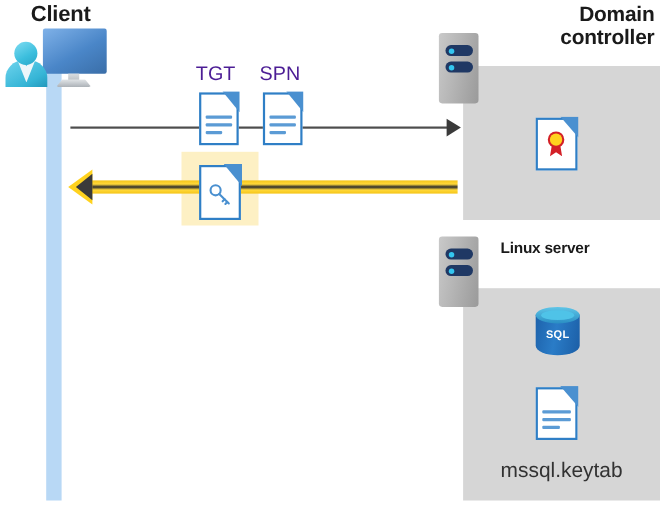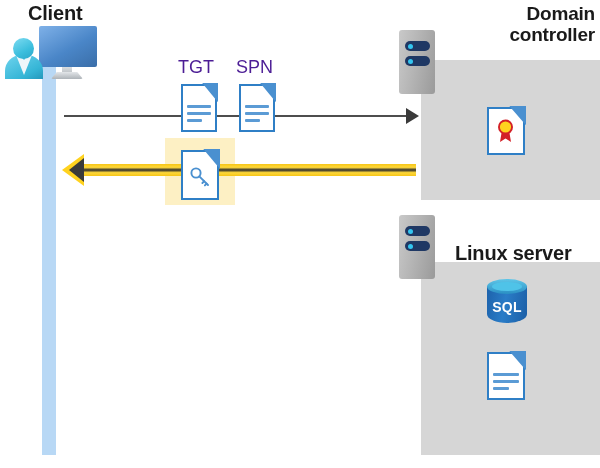--- a/index.html
+++ b/index.html
@@ -13,21 +13,21 @@
   
   .node{position:absolute;}
 
   
   .heading{
     font-weight:bold;color:#1a1a1a;letter-spacing:-0.2px;
     line-height:1.12;
   }
   #client-title{left:28px;top:2px;font-size:20px;}
   #dc-title{left:455px;top:3px;font-size:19px;width:140px;text-align:right;}
-  #linux-title{left:455px;top:242px;font-size:20px;width:145px;}
+  #linux-title{left:455px;top:218px;font-size:14px;width:145px;}
 
   
   #client-lifeline{
     left:42px;top:64px;width:14px;height:391px;
     background:#b8d8f5;
   }
 
   
   .gray-box{background:#d6d6d6;}
   #dc-box{left:421px;top:60px;width:179px;height:140px;}
@@ -124,21 +124,21 @@
   .db-top{
     position:absolute;left:2px;top:2px;width:40px;height:15px;border-radius:50%;
     background:linear-gradient(180deg,#5fc6e8,#2a8fc4);
   }
   .db-top-inner{
     position:absolute;left:7px;top:5px;width:30px;height:9px;border-radius:50%;
     background:#4fc3e8;
   }
   .db-text{
     position:absolute;left:0;top:22px;width:44px;text-align:center;
-    color:#ffffff;font-size:14px;font-weight:bold;letter-spacing:0.3px;
+    color:#ffffff;font-size:10px;font-weight:bold;letter-spacing:0.3px;
   }
 
   
   .small-label{font-size:18px;color:#4c1d95;position:absolute;}
   #label-tgt{left:178px;top:57px;}
   #label-spn{left:236px;top:57px;}
 
   
   #highlight-band{left:165px;top:138px;width:70px;height:67px;background:#fdf0c4;}
 
@@ -232,20 +232,21 @@
   <div class="node doc" id="doc-keytab">
     <div class="sheet"></div>
     <div class="fold"></div>
     <div class="lines">
       <i></i>
       <i></i>
       <i class="short"></i>
     </div>
   </div>
 
+  <div class="node" id="keytab-label">mssql.keytab</div>
 
   <div class="node" id="arrow-request-line"></div>
   <div class="node" id="arrow-request-head"></div>
 
   <div class="small-label" id="label-tgt">TGT</div>
   <div class="small-label" id="label-spn">SPN</div>
 
   <div class="node doc" id="doc-tgt">
     <div class="sheet"></div>
     <div class="fold"></div>

